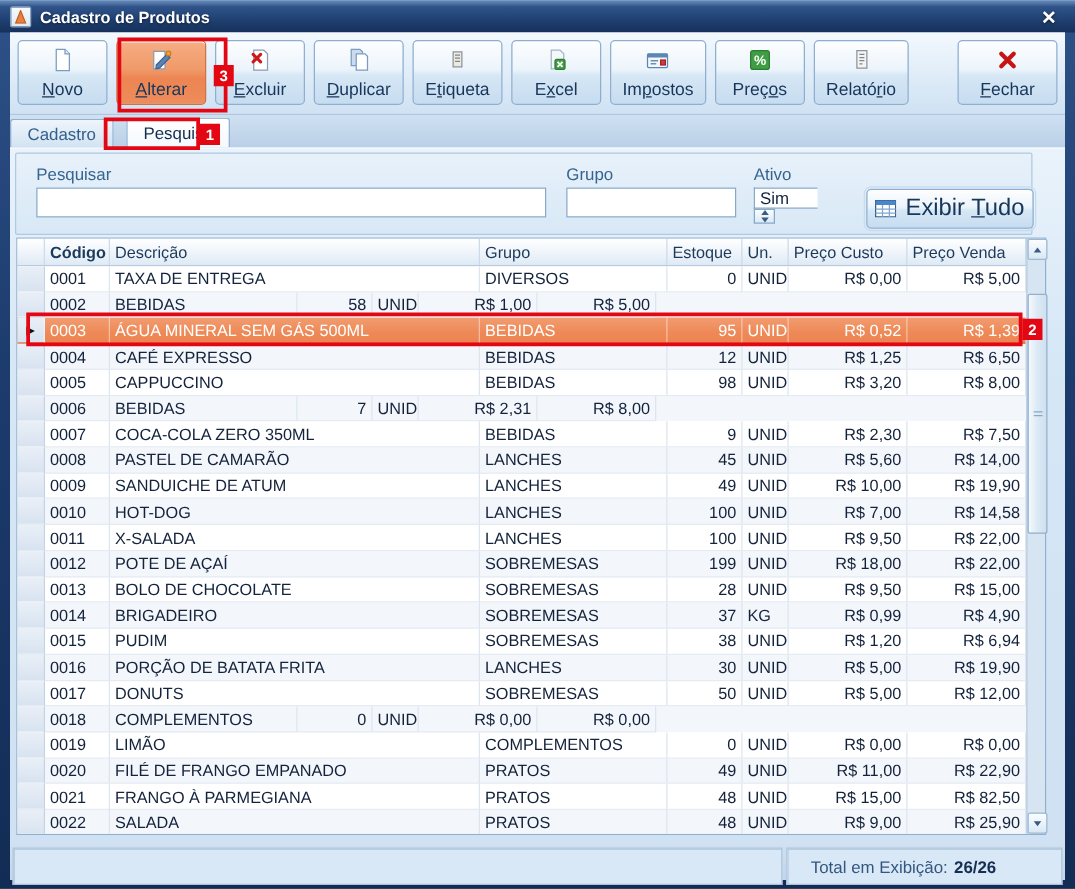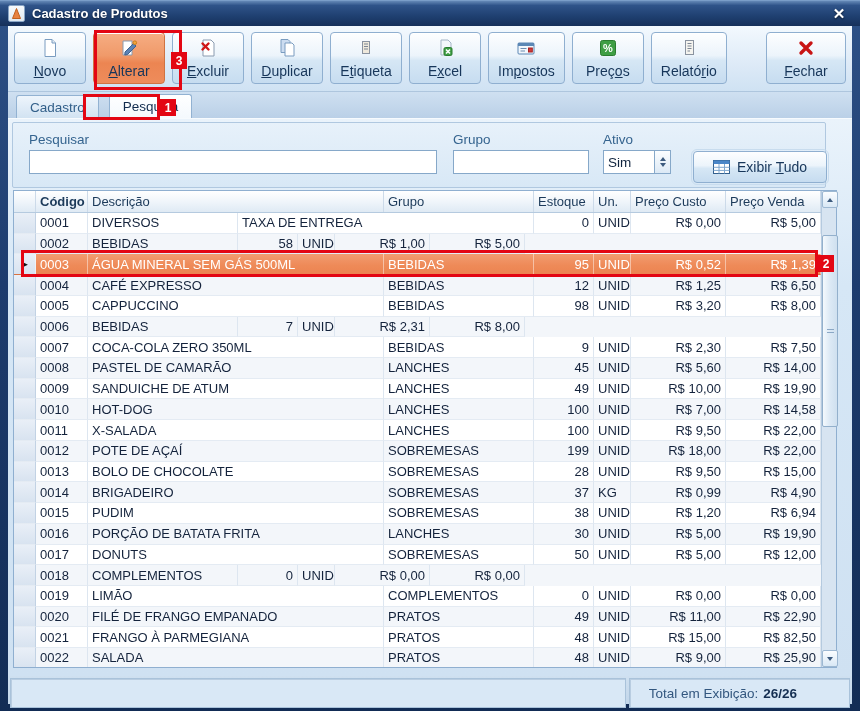--- a/index.html
+++ b/index.html
@@ -49,21 +49,21 @@
     background:linear-gradient(180deg,#f6ad83 0%,#f09a6a 45%,#ec8552 60%,#ee8c5b 100%);
     border-color:#cf7342;
   }
   .tbtn-spacer { flex:1; }
   .mn { text-decoration:underline; }
 
   
   .tabbar {
     position:absolute; left:8px; top:92px; width:844px; height:26px;
     background:linear-gradient(180deg,#cfe0f1 0%,#bad0e7 100%);
-    display:flex; align-items:flex-end; padding-left:8px; gap:10px;
+    display:flex; align-items:flex-end; padding-left:0; gap:10px;
   }
   .tab {
     height:23px; padding:0 13px; display:flex; align-items:center;
     border:1px solid #92b2d2; border-bottom:none; border-radius:3px 3px 0 0;
     font-size:13.5px; cursor:default;
   }
   .tab.inactive { background:linear-gradient(180deg,#eef5fc 0%,#d2e3f2 100%); color:#33608a; }
   .tab.active { background:linear-gradient(180deg,#ffffff 0%,#f4f9fd 100%); color:#122c4e; height:24px; }
 
   
@@ -75,34 +75,34 @@
   .filter-panel {
     position:absolute; left:4px; top:3px; width:814px; height:66px;
     border:1px solid #b0c8e0; border-radius:2px;
     background:linear-gradient(180deg,#e7f1fa 0%,#d8e8f6 100%);
   }
   .flabel { position:absolute; font-size:13.5px; color:#35648f; }
   .ftext {
     position:absolute; height:24px; border:1px solid #86a8c9; background:#ffffff;
     font-family:"Liberation Sans",sans-serif; font-size:13px; color:#10243e; padding:0 4px;
   }
-  .spin-combo { position:absolute; height:24px; display:flex; }
+  .spin-combo { position:absolute; height:24px; display:flex;flex-direction:column; }
   .spin-combo input { width:51px; height:24px; border:1px solid #86a8c9; border-right:none; background:#fff;
     font-family:"Liberation Sans",sans-serif; font-size:13.5px; color:#10243e; padding:0 4px; }
   .spin-btn { width:17px; height:24px; border:1px solid #86a8c9;
     background:linear-gradient(180deg,#fbfdff,#dcE9f5); display:flex; flex-direction:column;
     align-items:center; justify-content:center; gap:2px; }
   .tri-up { width:0; height:0; border-left:3.5px solid transparent; border-right:3.5px solid transparent; border-bottom:4px solid #3c5a7e; }
   .tri-down { width:0; height:0; border-left:3.5px solid transparent; border-right:3.5px solid transparent; border-top:4px solid #3c5a7e; }
   .exibir-btn {
     position:absolute; left:680px; top:28px; width:134px; height:32px;
     border:1px solid #8fafd0; border-radius:4px; outline:1px solid #c8dcee; outline-offset:1px;
     background:linear-gradient(180deg,#fdfeff 0%,#ecf4fb 45%,#d6e7f5 55%,#c6dcf0 100%);
     display:flex; align-items:center; justify-content:center; gap:7px;
-    font-size:14px; color:#17365a; cursor:default;
+    font-size:19px; color:#17365a; cursor:default;
   }
 
   
   .grid {
     position:absolute; left:13px; top:190px; width:824px; height:478px;
     border:1px solid #8fafd0; background:#ffffff; display:flex; flex-direction:column;
   }
   .grid-main { display:flex; flex:1; min-height:0; }
   .grid-table { width:807px; display:flex; flex-direction:column; }
   .ghead { display:flex; height:22px; background:linear-gradient(180deg,#ffffff 0%,#eef4fa 55%,#dfeaf4 100%);
@@ -330,22 +330,22 @@
           <div class="cell c-grupo">Grupo</div>
           <div class="cell c-estoque">Estoque</div>
           <div class="cell c-un">Un.</div>
           <div class="cell c-custo">Preço Custo</div>
           <div class="cell c-venda">Preço Venda</div>
         </div>
         <div class="gbody">
             <div class="grow">
     <div class="cell gutter c-gutter"></div>
     <div class="cell c-codigo">0001</div>
+    <div class="cell c-desc">TAXA DE ENTREGA</div>
     <div class="cell c-grupo">DIVERSOS</div>
-    <div class="cell c-desc">TAXA DE ENTREGA</div>
     <div class="cell c-estoque">0</div>
     <div class="cell c-un">UNID</div>
     <div class="cell c-custo">R$ 0,00</div>
     <div class="cell c-venda">R$ 5,00</div>
   </div>
             <div class="grow alt">
     <div class="cell gutter c-gutter"></div>
     <div class="cell c-codigo">0002</div>
     <div class="cell c-grupo">BEBIDAS</div>
     <div class="cell c-estoque">58</div>

